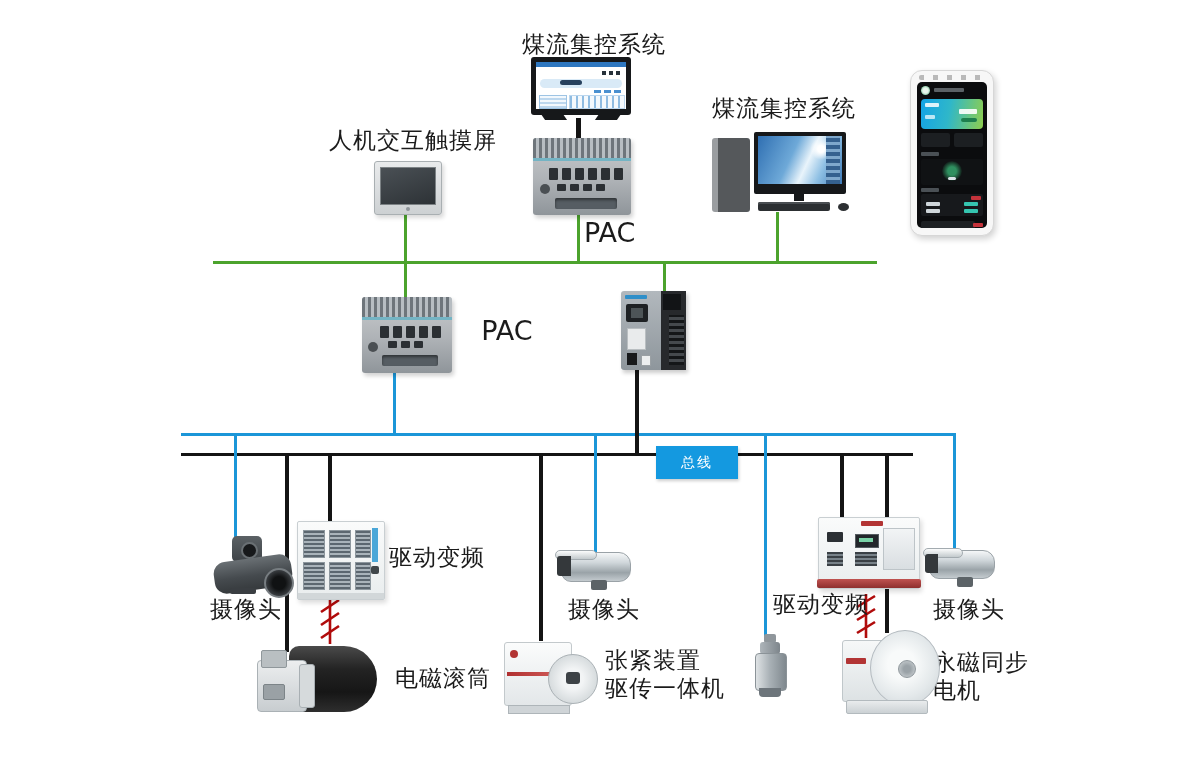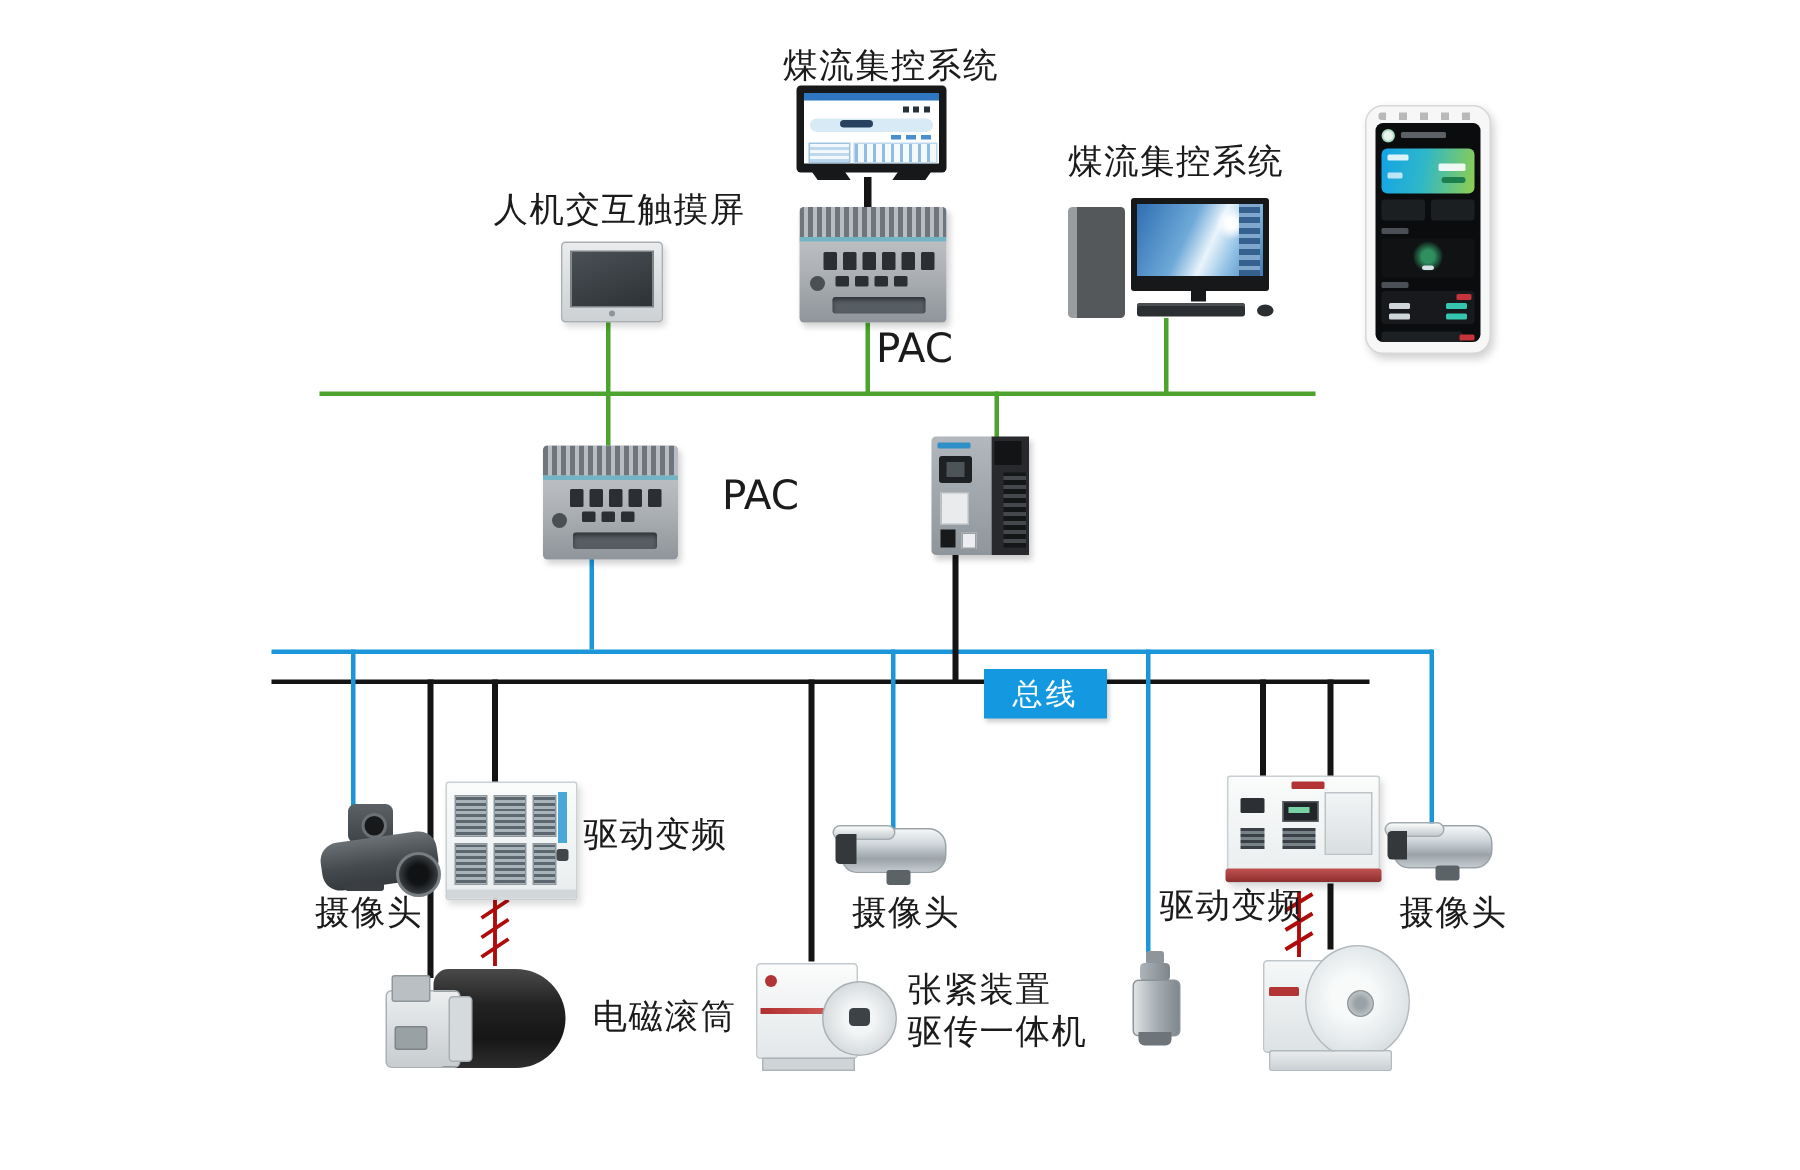--- a/index.html
+++ b/index.html
@@ -59,21 +59,21 @@
 
   <div class="vline" style="left:635px;top:369px;width:4px;height:86px;background:#141414;"></div>
   <div class="vline" style="left:285px;top:453px;width:4px;height:199px;background:#141414;"></div>
   <div class="vline" style="left:328px;top:453px;width:4px;height:71px;background:#141414;"></div>
   <div class="vline" style="left:539px;top:453px;width:4px;height:188px;background:#141414;"></div>
   <div class="vline" style="left:840px;top:453px;width:4px;height:70px;background:#141414;"></div>
   <div class="vline" style="left:885px;top:453px;width:4px;height:180px;background:#141414;"></div>
 
   <div style="position:absolute;left:656px;top:446px;width:82px;height:33px;background:#1499e0;
               display:flex;align-items:center;justify-content:center;box-shadow:1px 2px 3px rgba(0,0,0,.2);">
-    <span style="color:#ffffff;font-size:20px;letter-spacing:2px;">总线</span>
+    <span style="color:#ffffff;font-size:14px;letter-spacing:2px;">总线</span>
   </div>
 
   <svg class="redmark" style="left:318px;top:596px;" width="24" height="50" viewBox="0 0 24 50">
     <line x1="12" y1="2" x2="12" y2="48" stroke="#b00b0b" stroke-width="2.6"></line>
     <line x1="3" y1="16" x2="21" y2="4" stroke="#b00b0b" stroke-width="2.6"></line>
     <line x1="3" y1="29" x2="21" y2="17" stroke="#b00b0b" stroke-width="2.6"></line>
     <line x1="3" y1="42" x2="21" y2="30" stroke="#b00b0b" stroke-width="2.6"></line>
   </svg>
   <svg class="redmark" style="left:854px;top:592px;" width="24" height="48" viewBox="0 0 24 48">
     <line x1="12" y1="2" x2="12" y2="46" stroke="#b00b0b" stroke-width="2.6"></line>
@@ -94,20 +94,24 @@
   <div class="lbl" style="left:210px;top:595px;">摄像头</div>
   <div class="lbl" style="left:389px;top:543px;">驱动变频</div>
   <div class="lbl" style="left:395px;top:664px;">电磁滚筒</div>
   <div class="lbl" style="left:568px;top:595px;">摄像头</div>
   <div class="lbl" style="left:605px;top:646px;">
     <div>张紧装置</div>
     <div>驱传一体机</div>
   </div>
   <div class="lbl" style="left:773px;top:590px;">驱动变频</div>
   <div class="lbl" style="left:933px;top:595px;">摄像头</div>
+  <div class="lbl" style="left:933px;top:648px;">
+    <div>永磁同步</div>
+    <div>电机</div>
+  </div>
 
   <div style="position:absolute;left:531px;top:57px;width:100px;height:66px;">
     <div class="monitor-bezel" style="left:0;top:0;width:100px;height:58px;"></div>
     <div class="monitor-screen" style="left:5px;top:5px;width:90px;height:47px;">
       <div style="position:absolute;left:0;top:0;width:100%;height:5px;background:#2e77c0;"></div>
       <div style="position:absolute;right:4px;top:9px;width:20px;height:4px;background:repeating-linear-gradient(90deg,#27313a 0 4px,#ffffff 4px 7px);"></div>
       <div style="position:absolute;left:4px;top:17px;width:82px;height:9px;background:#d9eaf7;border-radius:5px;"></div>
       <div style="position:absolute;left:24px;top:18px;width:22px;height:5px;background:#27415e;border-radius:3px;"></div>
       <div style="position:absolute;right:4px;top:28px;width:28px;height:3px;background:repeating-linear-gradient(90deg,#4a90d0 0 7px,#ffffff 7px 10px);"></div>
       <div style="position:absolute;left:3px;top:33px;width:26px;height:12px;background:repeating-linear-gradient(0deg,#bcd7ee 0 2px,#f2f8fd 2px 4px);border:1px solid #9ec4e4;"></div>

